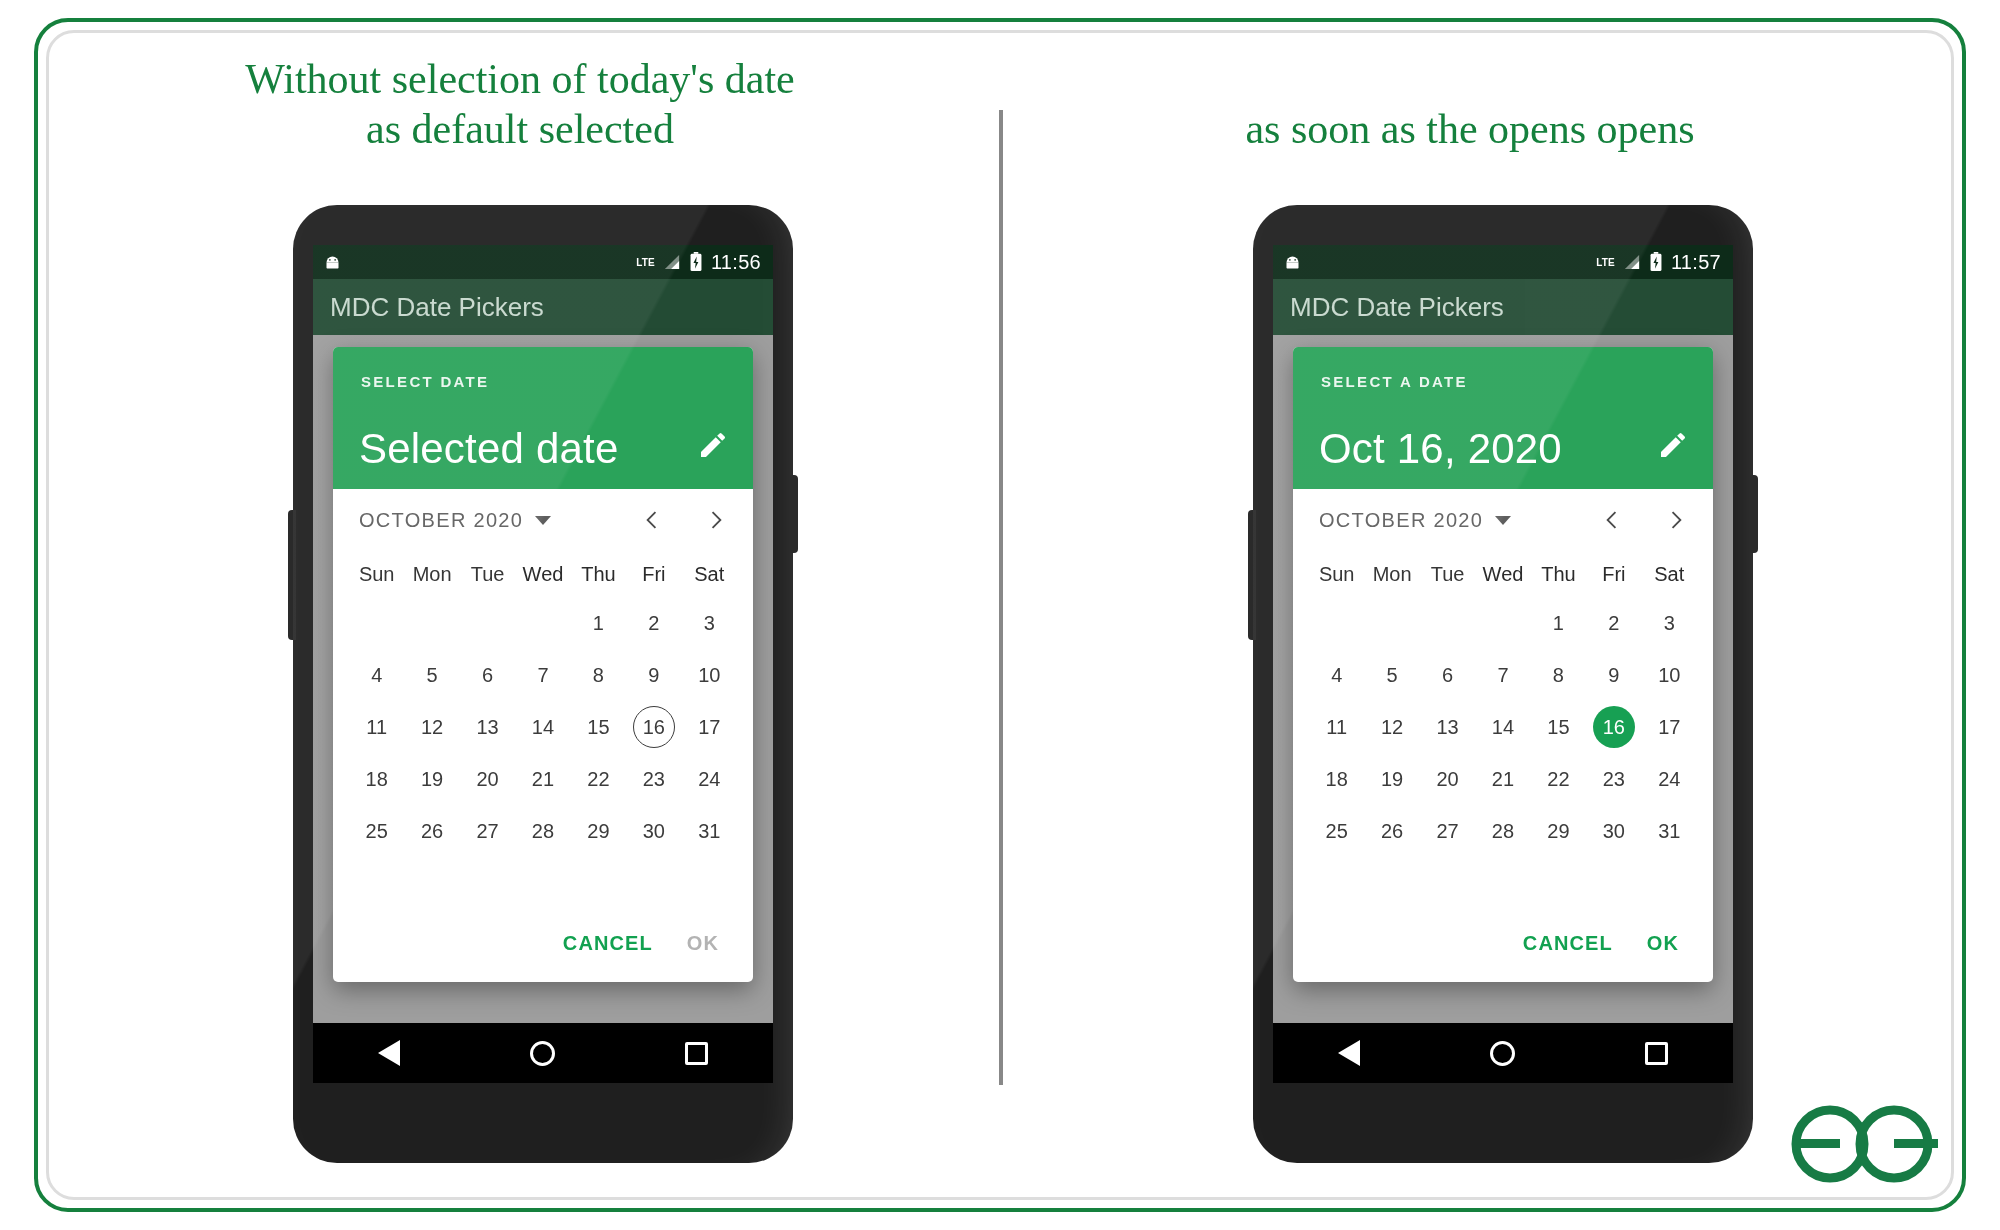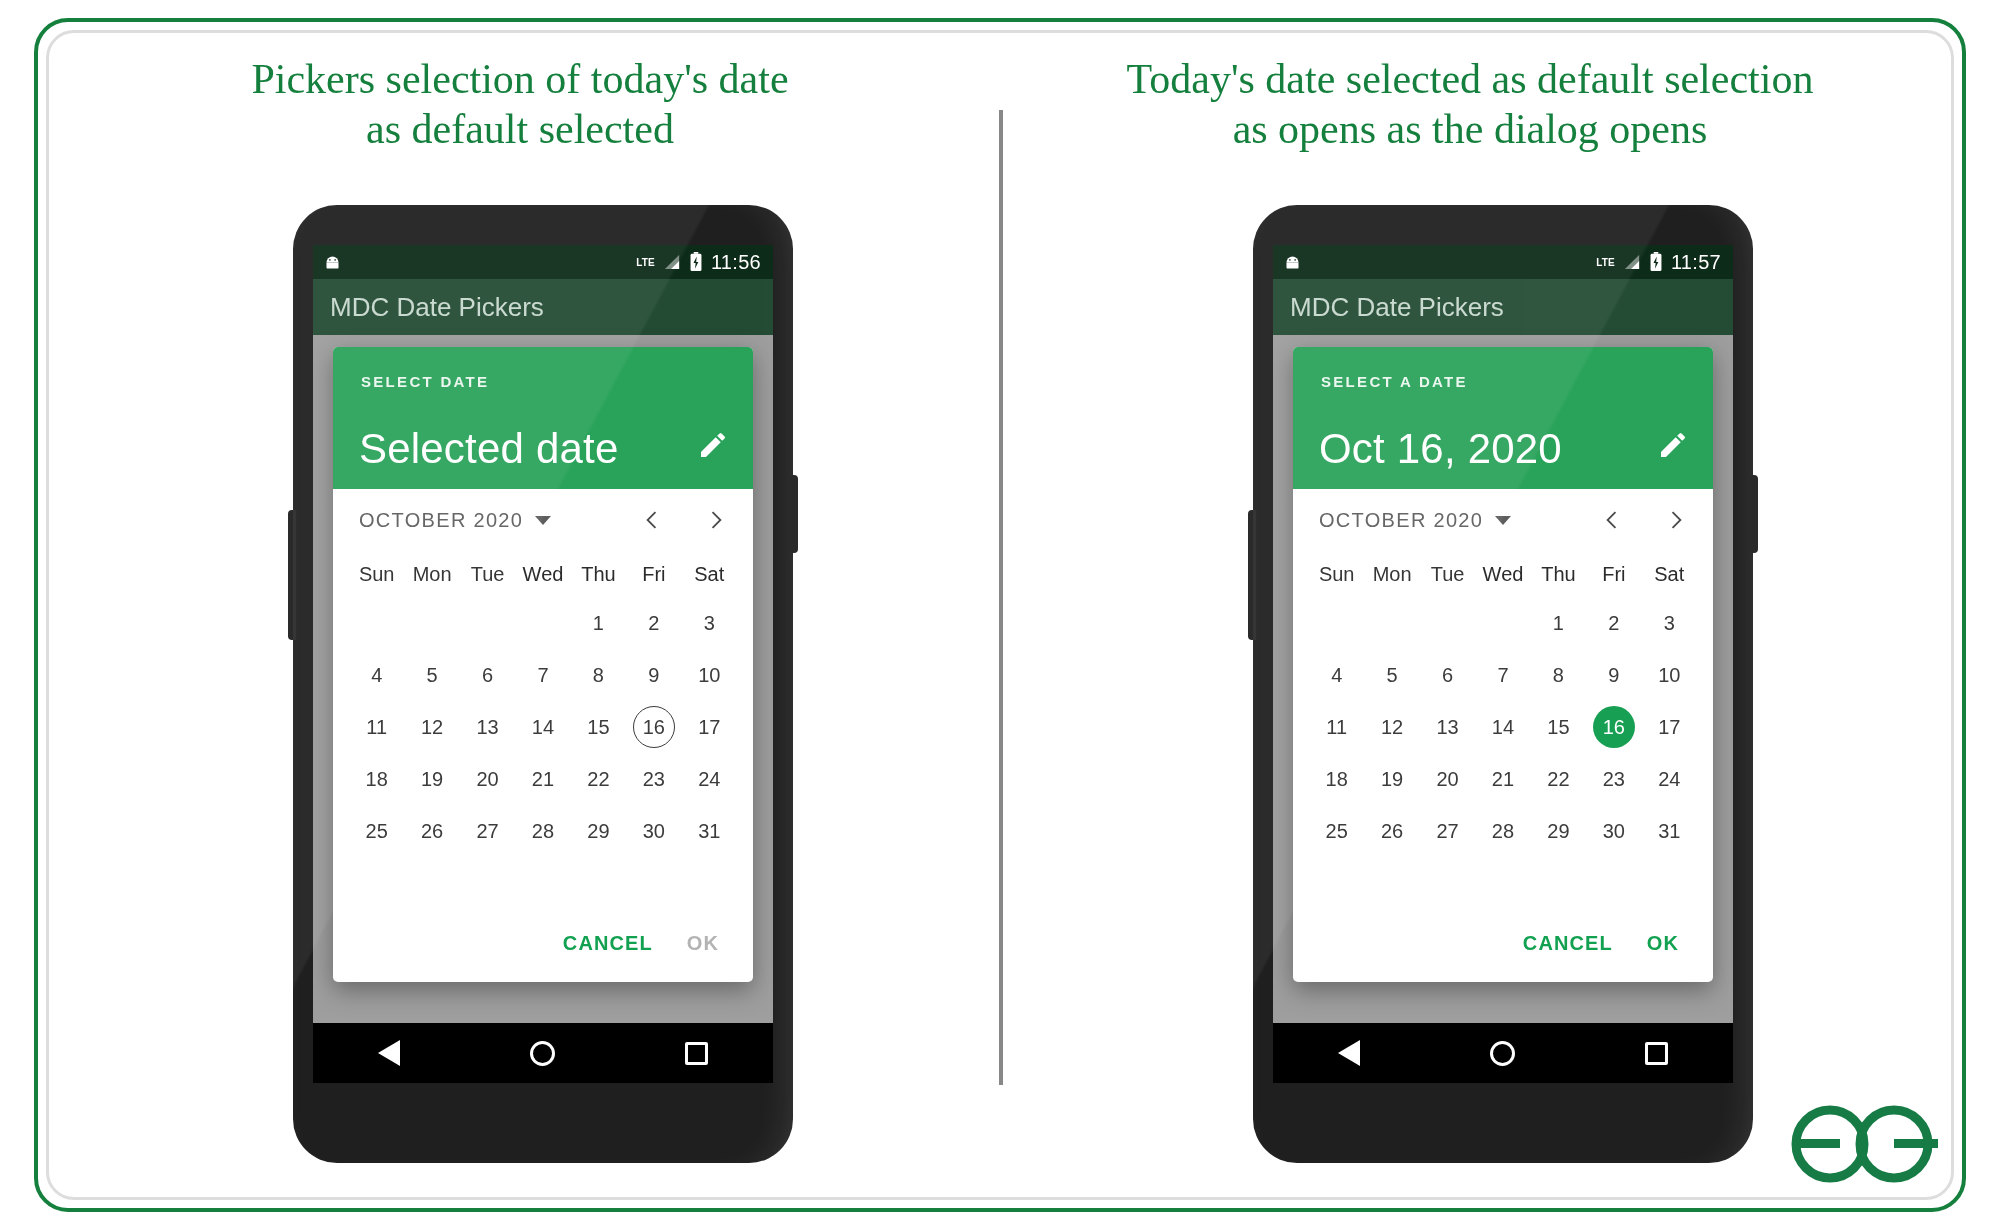--- a/index.html
+++ b/index.html
@@ -302,26 +302,26 @@
   }
 </style>
 </head>
 <body>
 
 <div class="page-frame">
   <div class="page-frame-inner"></div>
 </div>
 
 <div class="heading" id="heading-left">
-  <span>Pickers selection of today's date</span><br>
+  <span>Without selection of today's date</span><br>
   <span>as default selected</span>
 </div>
 <div class="heading" id="heading-right">
-  <span>Today's date selected as default selection</span><br>
-  <span>as opens as the dialog opens</span>
+  <br>
+  <span>as soon as the opens opens</span>
 </div>
 
 <div class="divider-line"></div>
 
 <div class="phone" id="phone-left">
     <div class="phone-body"></div>
     <div class="phone-cam"></div>
     <div class="phone-speaker"></div>
     <div class="phone-btn-power"></div>
     <div class="phone-btn-vol"></div>

